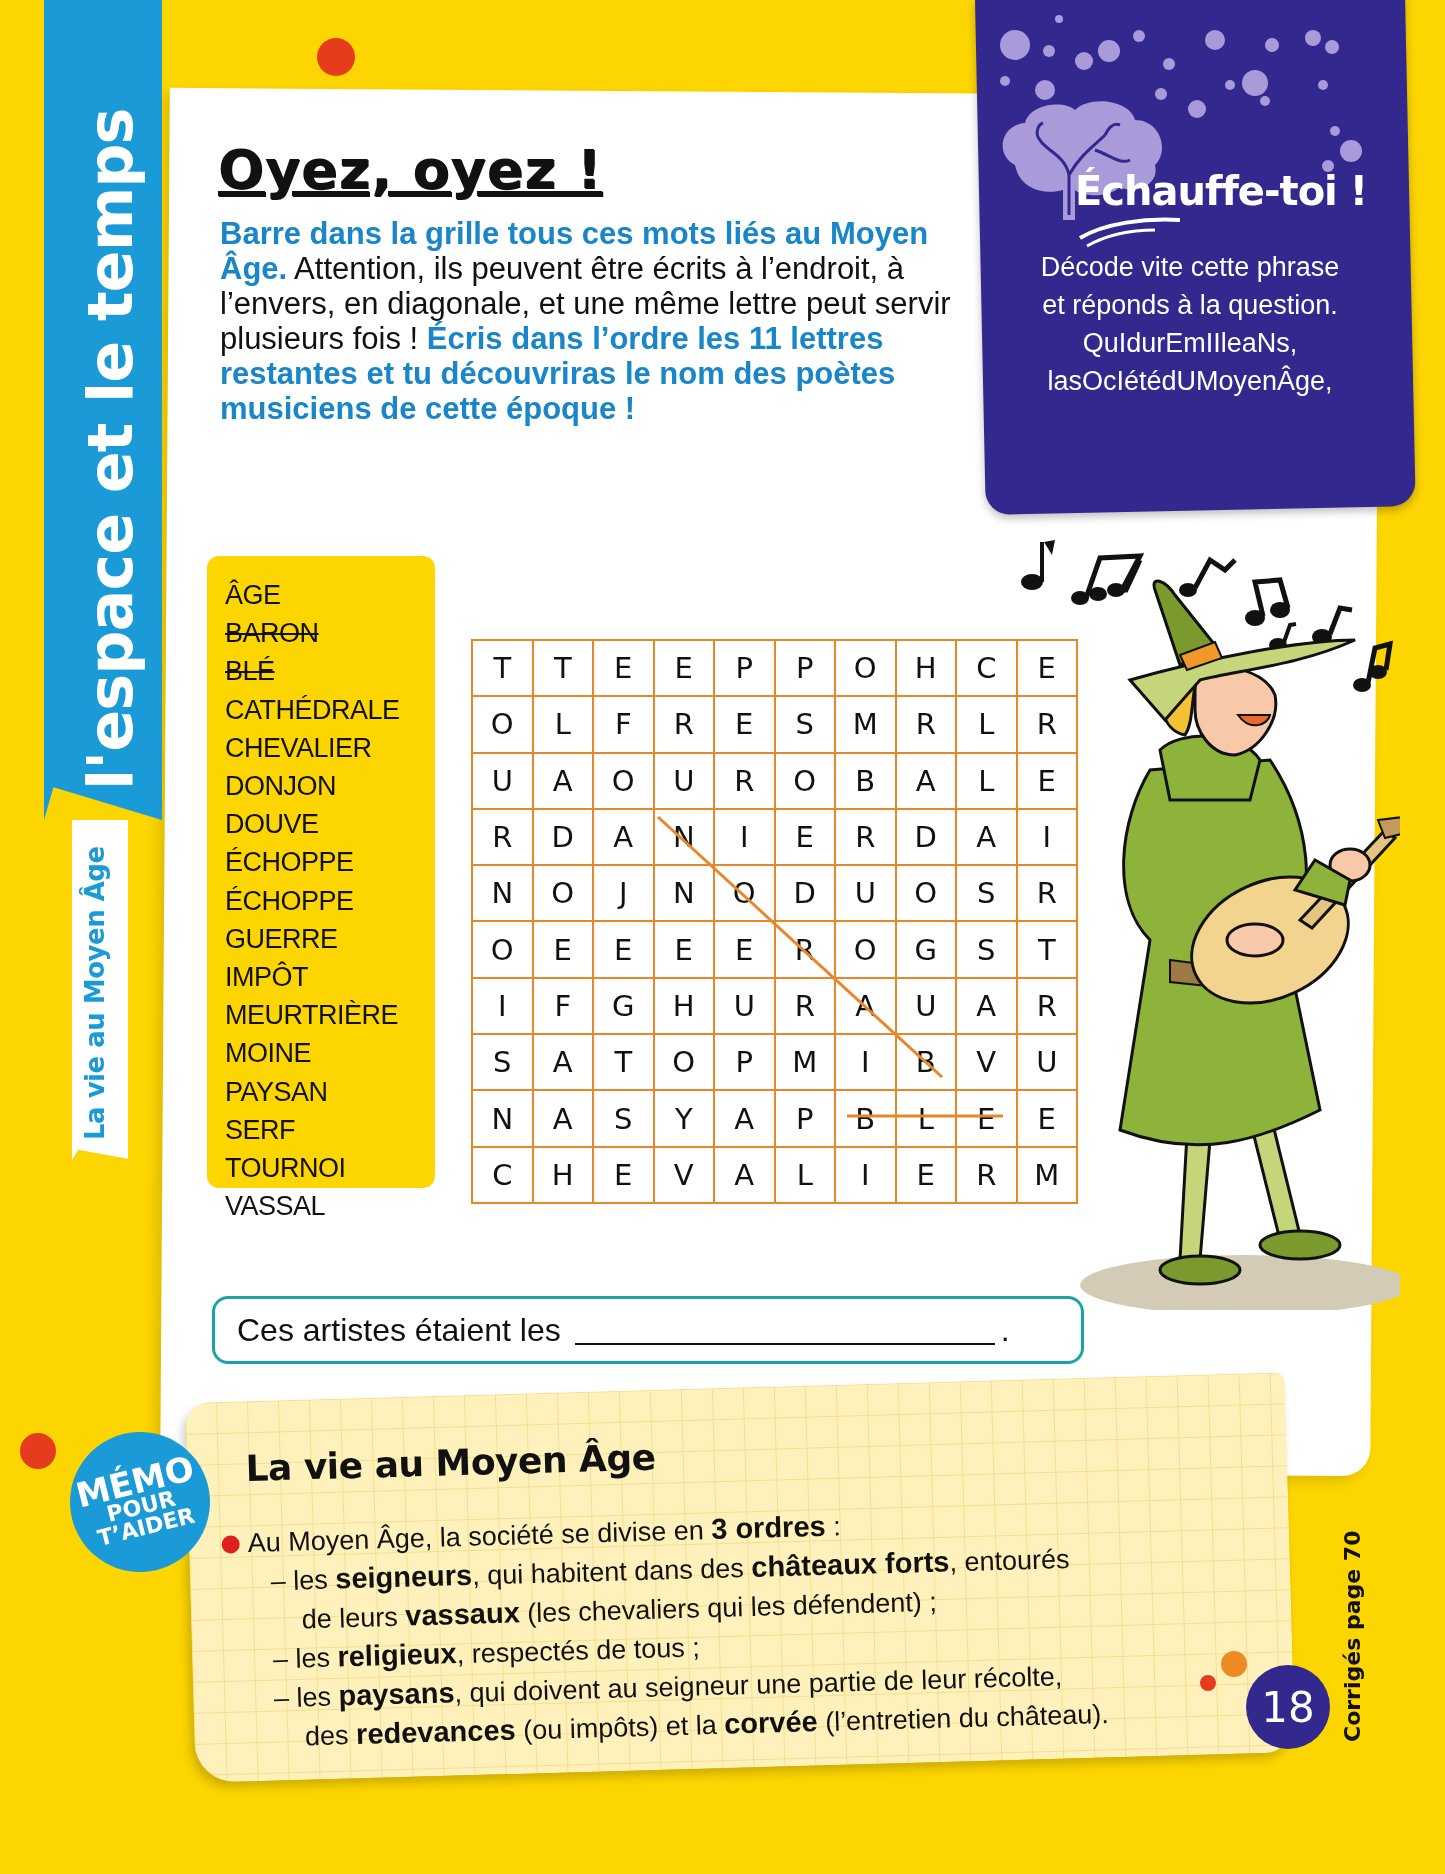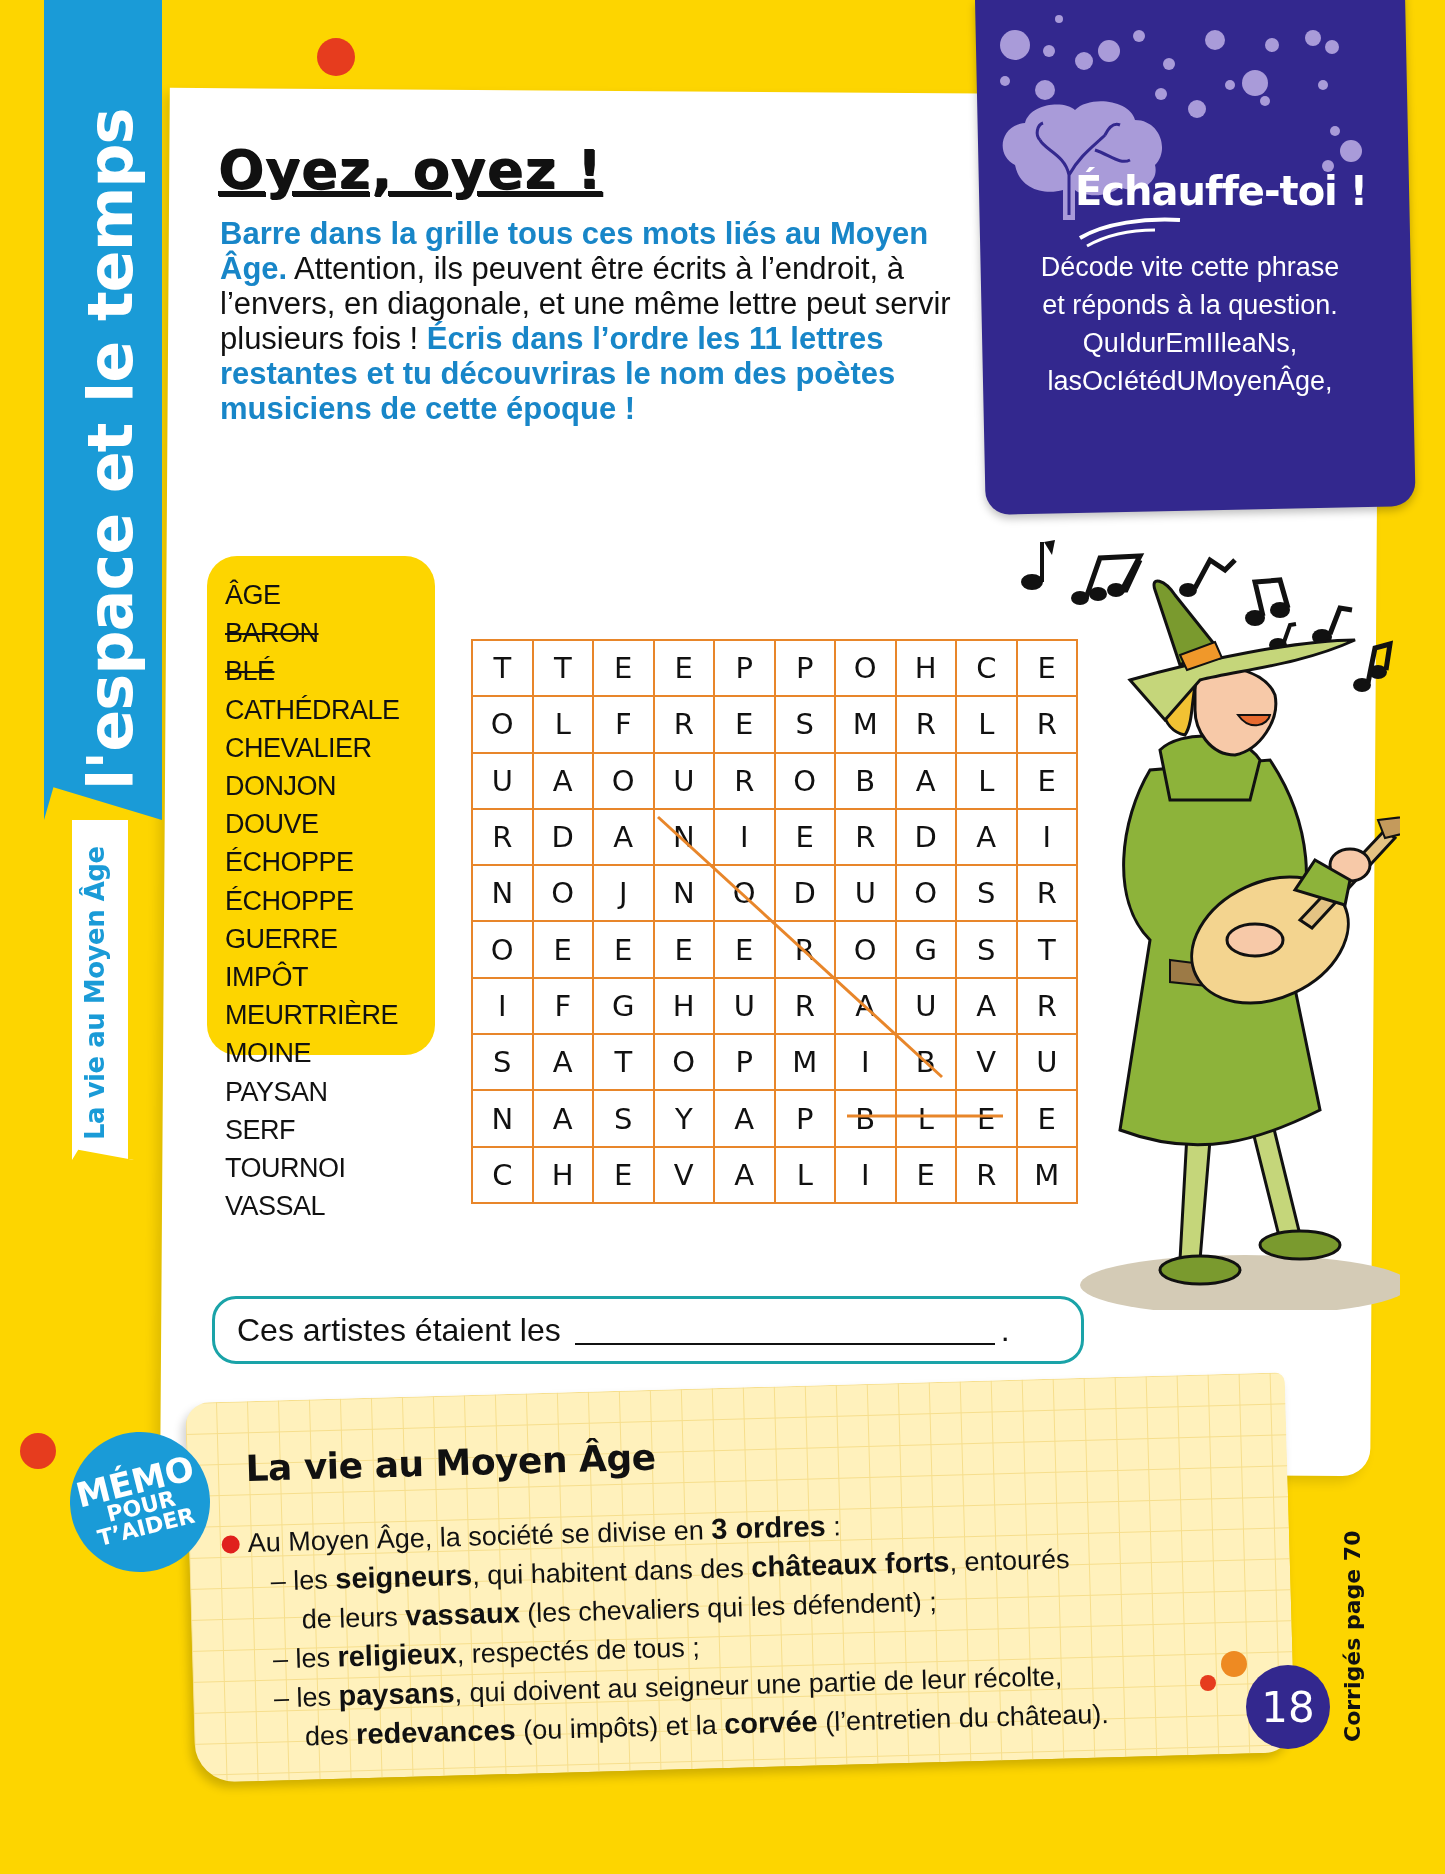--- a/index.html
+++ b/index.html
@@ -95,23 +95,23 @@
   }
   .brain-text {
     position: absolute; left: 985px; top: 248px;
     width: 410px; text-align: center;
     color: #fff; font-size: 27px; line-height: 38px;
   }
   .brain-text .code { font-size: 27px; }
   
   .wordlist {
     position: absolute; left: 207px; top: 556px;
-    width: 228px; height: 499px;
+    width: 228px; height: 632px;
     background: #FDD500;
-    border-radius: 30px;
+    border-radius: 12px;
     padding: 20px 0 0 18px;
   }
   .wordlist div {
     font-size: 27px; line-height: 38.2px; color: #111;
     letter-spacing: -0.5px;
   }
   .wordlist .struck { text-decoration: line-through; text-decoration-thickness: 2px; }
   
   .grid {
     position: absolute; left: 471px; top: 639px;
@@ -127,21 +127,21 @@
     display: flex; align-items: center; justify-content: center;
     font-size: 29px; color: #111;
     font-family: "DejaVu Sans", sans-serif;
   }
   .strike-svg { position: absolute; left: 0; top: 0; pointer-events: none; }
   
   .answer-box {
     position: absolute; left: 212px; top: 1296px;
     width: 872px; height: 68px;
     border: 3px solid #1AA3A8;
-    border-radius: 24px;
+    border-radius: 16px;
     background: #fff;
     display: flex; align-items: center;
     padding-left: 22px;
     font-size: 32px; color: #111;
   }
   .answer-line {
     display: inline-block; width: 420px; height: 2px;
     background: #111; margin: 0 6px 0 14px;
     position: relative; top: 14px;
   }

